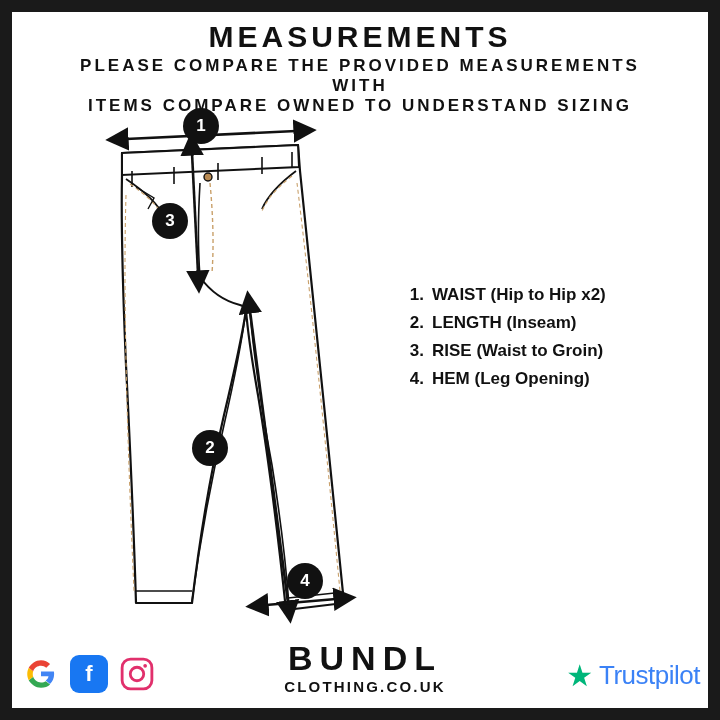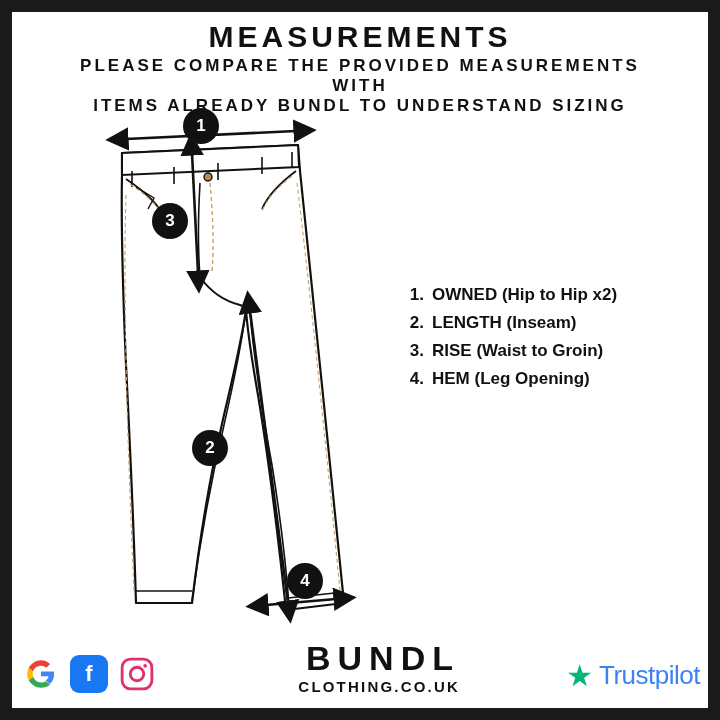--- a/index.html
+++ b/index.html
@@ -97,21 +97,21 @@
     align-items: center;
     justify-content: center;
     z-index: 6;
   }
 
   .brand {
     position: absolute;
     left: 270px;
     top: 640px;
     width: 190px;
-    text-align: right;
+    text-align: center;
   }
   .brand-name {
     font-size: 34px;
     font-weight: bold;
     letter-spacing: 7px;
     color: #111111;
     line-height: 36px;
   }
   .brand-sub {
     font-size: 15px;
@@ -165,21 +165,21 @@
 <div id="page">
 
   <div class="frame-top"></div>
   <div class="frame-bottom"></div>
   <div class="frame-left"></div>
   <div class="frame-right"></div>
 
   <div class="title">MEASUREMENTS</div>
   <div class="subtitle">
     <div>PLEASE COMPARE THE PROVIDED MEASUREMENTS WITH</div>
-    <div>ITEMS ALREADY BUNDL TO UNDERSTAND SIZING</div>
+    <div>ITEMS COMPARE OWNED TO UNDERSTAND SIZING</div>
   </div>
 
   <div class="diagram">
     <svg width="290" height="520" viewBox="0 0 290 520" xmlns="http://www.w3.org/2000/svg">
       <defs>
         <marker id="arrL" markerWidth="9" markerHeight="9" refX="8" refY="4.5" orient="auto">
           <path d="M9,0 L9,9 L0,4.5 z" fill="#111"></path>
         </marker>
         <marker id="arrR" markerWidth="9" markerHeight="9" refX="1" refY="4.5" orient="auto">
           <path d="M0,0 L0,9 L9,4.5 z" fill="#111"></path>
@@ -231,21 +231,21 @@
 
     <div class="badge" style="left:83px; top:3px;">1</div>
     <div class="badge" style="left:52px; top:98px;">3</div>
     <div class="badge" style="left:92px; top:325px;">2</div>
     <div class="badge" style="left:187px; top:458px;">4</div>
   </div>
 
   <div class="legend">
     <div class="legend-row">
       <span class="legend-num">1.</span>
-      <span class="legend-label">OWNED (Hip to Hip x2)</span>
+      <span class="legend-label">WAIST (Hip to Hip x2)</span>
     </div>
     <div class="legend-row">
       <span class="legend-num">2.</span>
       <span class="legend-label">LENGTH (Inseam)</span>
     </div>
     <div class="legend-row">
       <span class="legend-num">3.</span>
       <span class="legend-label">RISE (Waist to Groin)</span>
     </div>
     <div class="legend-row">

